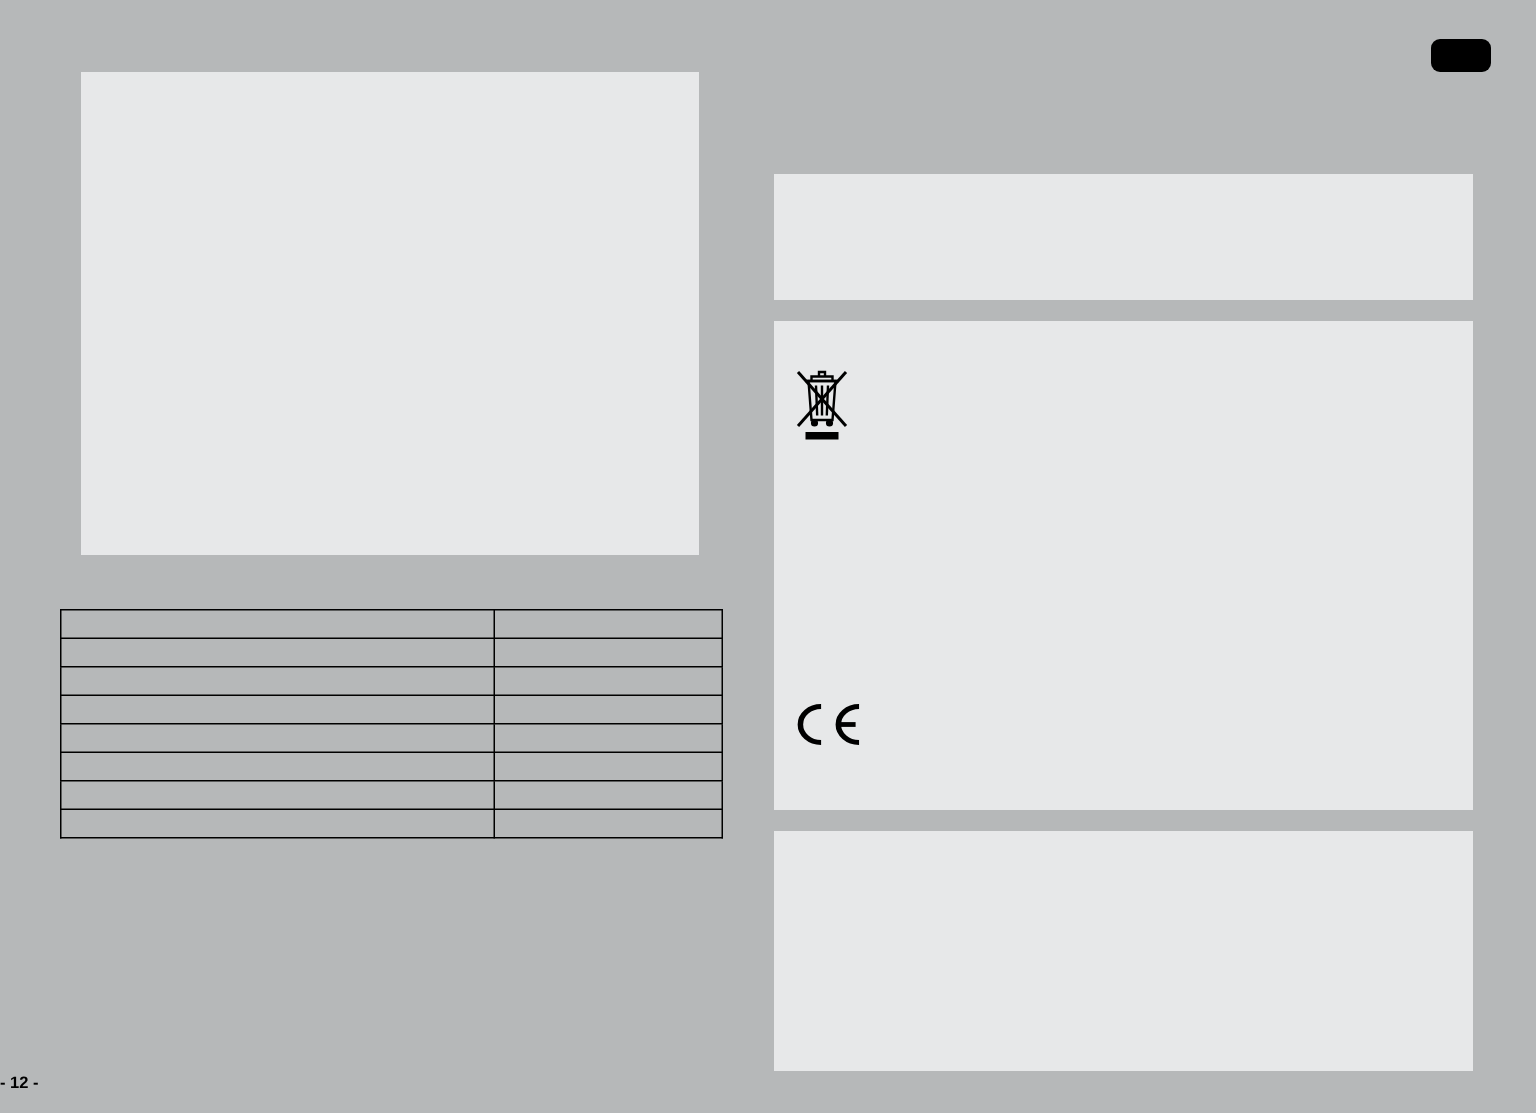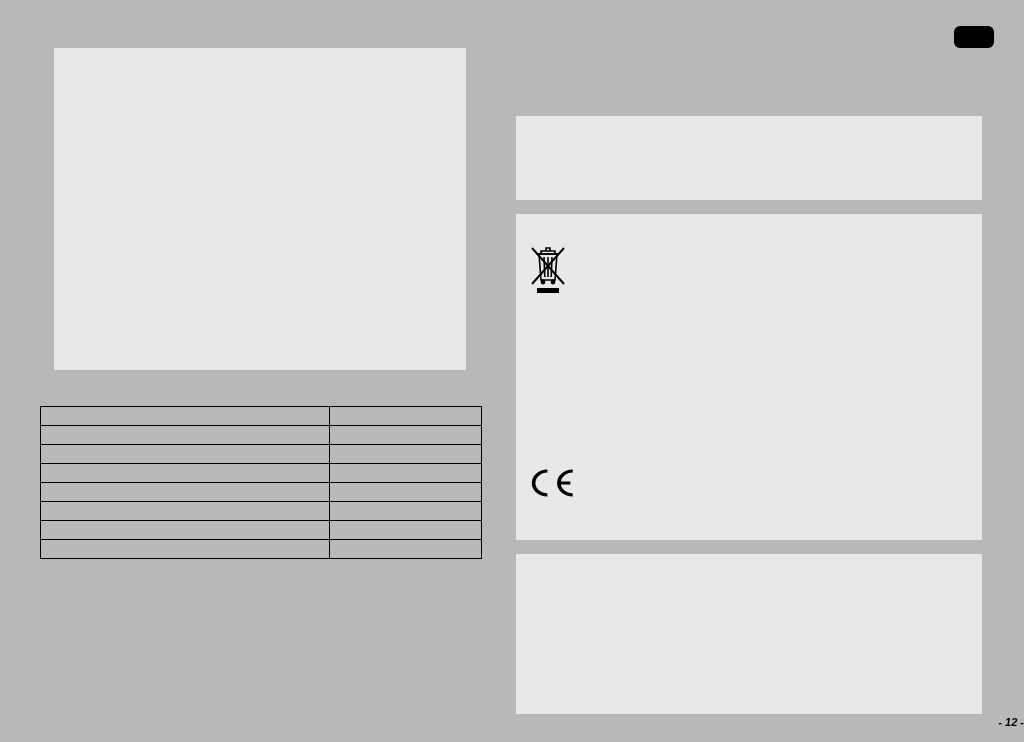--- a/index.html
+++ b/index.html
@@ -77,25 +77,24 @@
     letter-spacing: -2px;
     transform: scaleX(1.15);
   }
   .ce-mark svg { display: block; }
 
   .page-number {
     position: absolute;
     bottom: 14px;
     left: 0;
     width: 100%;
-    text-align: right;
+    text-align: left;
     font-size: 11px;
     font-weight: bold;
     color: #000;
-    font-style: italic;
   }
 </style>
 </head>
 <body>
 
 <div class="page">
 
   <div class="black-tab"></div>
 
   <div class="image-box"></div>

